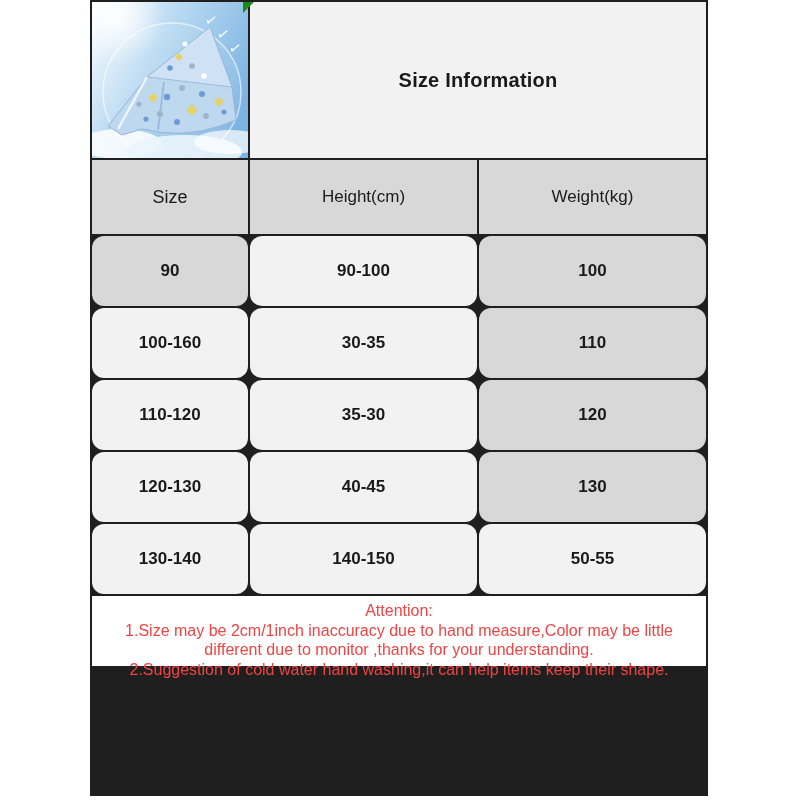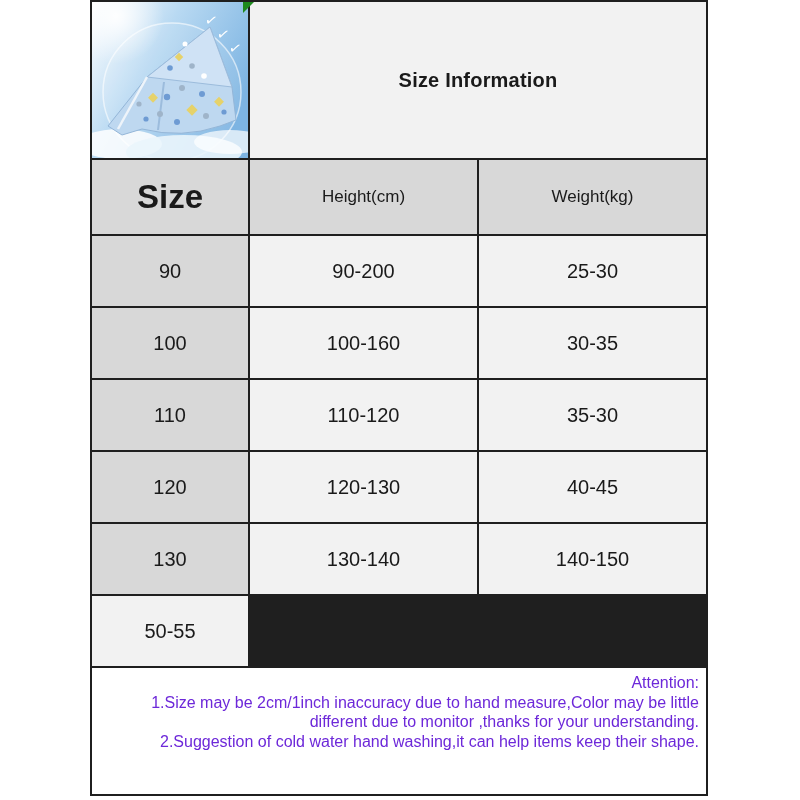--- a/index.html
+++ b/index.html
@@ -22,29 +22,29 @@
 
   .product-cell { background:#cfe3f4; overflow:hidden; padding:0; }
   .product-cell svg { display:block; }
 
   .title-cell { grid-column:2/4; position:relative; font-size:20px; font-weight:bold; letter-spacing:0.2px; }
   .corner-marker {
     position:absolute; left:-7px; top:0; width:0; height:0;
     border-top:11px solid #1e8a1e; border-right:11px solid transparent;
   }
 
-  .size-head { font-size:33px; font-weight:bold; }
+  .size-head { font-size:18px; font-weight:normal; }
   .col-head  { font-size:17px; font-weight:normal; }
-  .data-cell { font-size:20px; font-weight:normal; }
+  .data-cell { font-size:17px; font-weight:bold;border-radius:12px; }
 
   .attention {
     grid-column:1/4; background:#ffffff;
     padding:5px 7px 0 7px;
-    font-size:16px; line-height:19.5px; color:#6d28d9;
-    text-align:right;
+    font-size:16px; line-height:19.5px; color:#ef4444;
+    text-align:center;
   }
   .attention div { white-space:nowrap; }
 </style>
 </head>
 <body>
 
 <div class="sheet">
 
   <div class="cell product-cell">
     <svg viewBox="0 0 156 156" width="156" height="156">
@@ -102,22 +102,21 @@
   <div class="cell title-cell c-light">
     <span class="corner-marker"></span>
     <span>Size Information</span>
   </div>
 
   <div class="cell c-gray size-head">Size</div>
   <div class="cell c-gray col-head">Height(cm)</div>
   <div class="cell c-gray col-head">Weight(kg)</div>
 
   <div class="cell c-gray data-cell">90</div>
-  <div class="cell c-light data-cell">90-200</div>
-  <div class="cell c-light data-cell">25-30</div>
+  <div class="cell c-light data-cell">90-100</div>
 
   <div class="cell c-gray data-cell">100</div>
   <div class="cell c-light data-cell">100-160</div>
   <div class="cell c-light data-cell">30-35</div>
 
   <div class="cell c-gray data-cell">110</div>
   <div class="cell c-light data-cell">110-120</div>
   <div class="cell c-light data-cell">35-30</div>
 
   <div class="cell c-gray data-cell">120</div>

